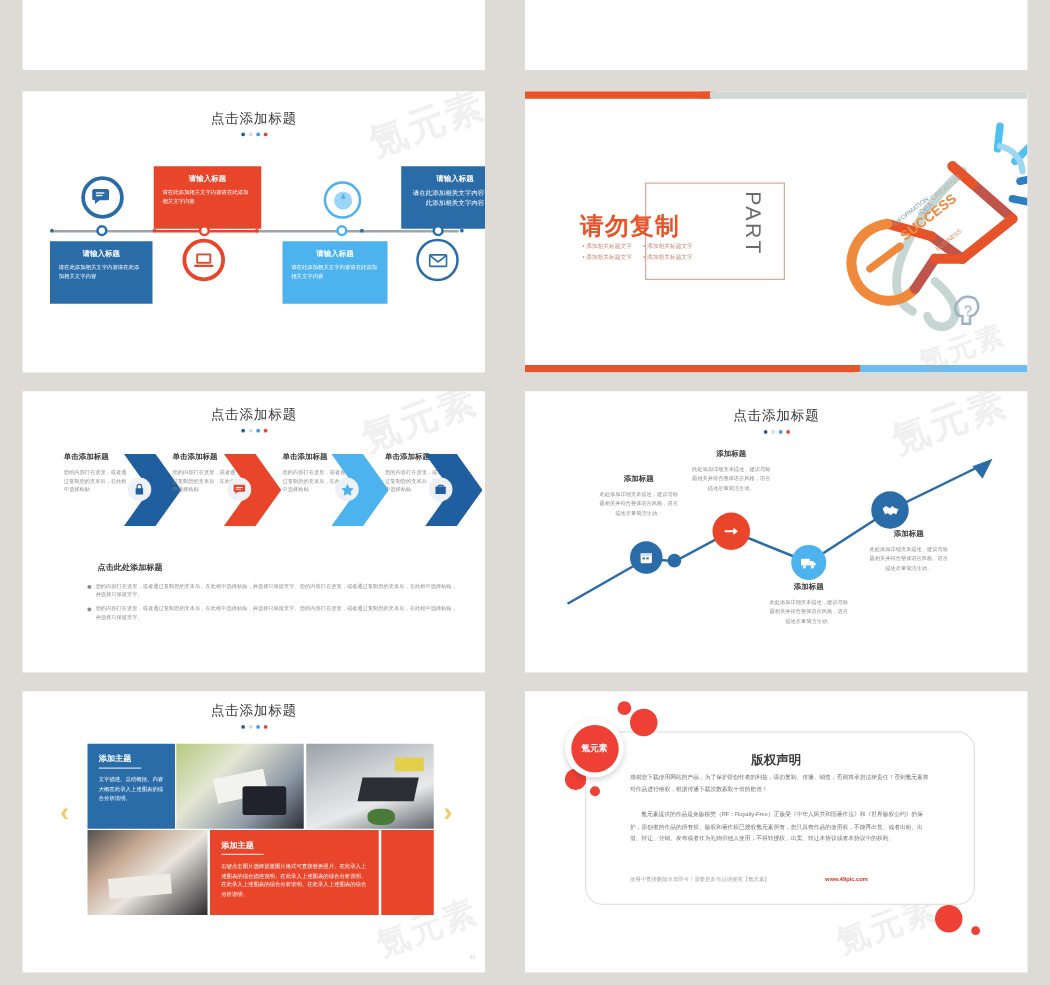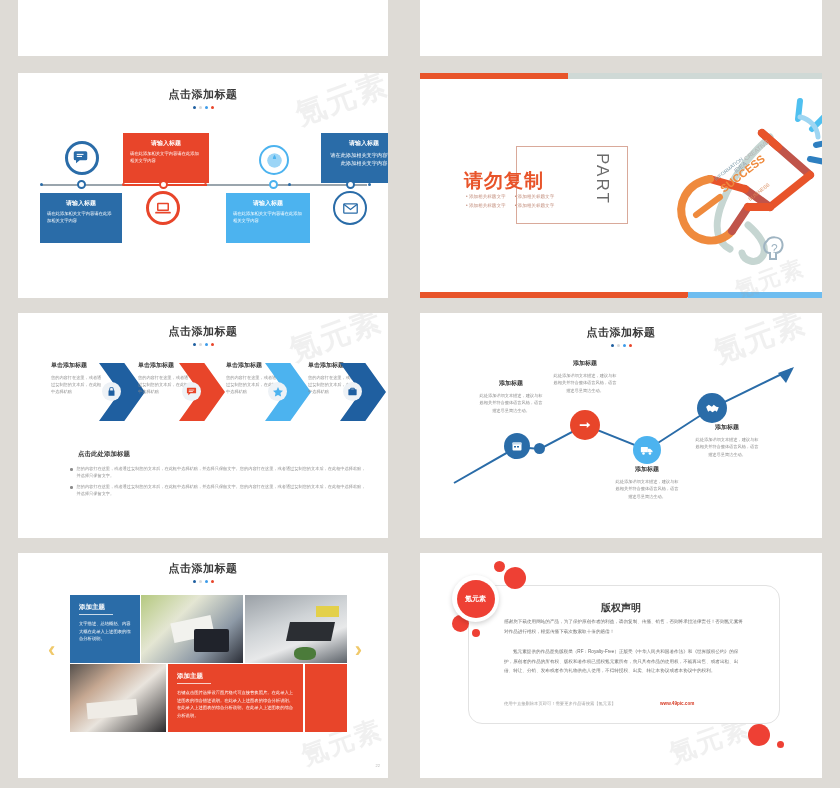--- a/index.html
+++ b/index.html
@@ -18,21 +18,21 @@
   .slide-inner { position:absolute; inset:0; }
 
   .wm {
     position:absolute; color:rgba(160,160,160,.16);
     font-size:30px; font-weight:bold; transform:rotate(-20deg);
     letter-spacing:2px; pointer-events:none; user-select:none;
   }
 
   
   .s-title {
-    text-align:center; font-weight:bold; color:#3a3a3a;
+    text-align:center; font-weight:normal; color:#3a3a3a;
     font-size:11px; letter-spacing:.5px;
   }
   .dots { display:flex; justify-content:center; gap:3px; margin-top:3px; }
   .dots i { width:3px; height:3px; border-radius:50%; display:block; }
   .d1{background:#1f5fa0;} .d2{background:#d9d9d9;} .d3{background:#3d9be9;} .d4{background:#e8452a;}
 
   
   .tlAxis{position:absolute;height:1.5px;background:#9aa5ad;}
   .tlAxisRed{position:absolute;height:1.5px;background:#e8452a;}
   .tlBox{position:absolute;color:#fff;padding:6px 7px;text-align:center;}

